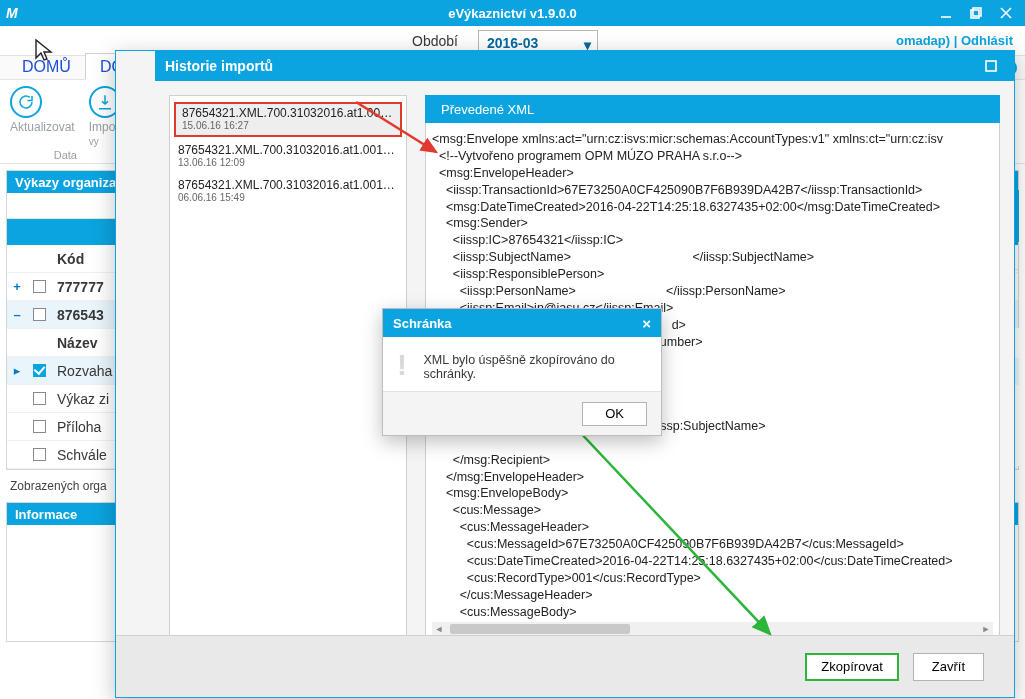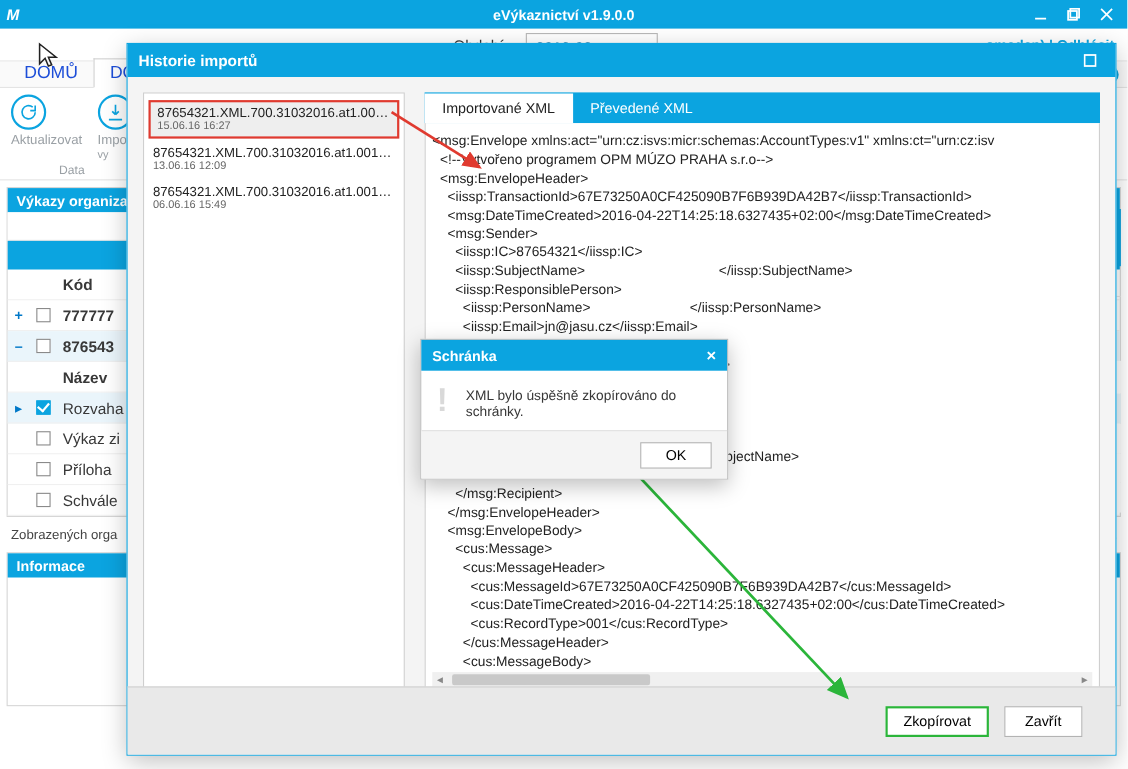--- a/index.html
+++ b/index.html
@@ -57,22 +57,22 @@
   .grid-row .val { padding-left: 6px; font-weight: 700; font-size: 14px; }
 
   .status-bar { height: 24px; background: #fff; display: flex; align-items: center; padding: 0 10px; font-size: 12px; color: #444; }
   .status-bar .right { margin-left: auto; font-weight: 700; color: #222; }
 
   .info-panel { margin: 4px 6px 0; border: 1px solid #d6d6d6; height: 140px; }
 
   
   .overlay { position: absolute; inset: 0; background: transparent; z-index: 50; }
   .modal {
-    position: absolute; left: 115px; top: 39px; width: 900px; height: 648px;
-    background: #f4f4f4; border: 1px solid #0ba4e0; box-shadow: 0 6px 22px rgba(0,0,0,.25);
+    position: absolute; left: 115px; top: 50px; width: 900px; height: 648px;
+    background: #f4f4f4; border: 1px solid #0ba4e0; box-shadow: 0 6px 22px rgba(0,0,0,.25); padding-left: 39px;
   }
   .modal .mtitle { height: 30px; background: #0ba4e0; color: #fff; display: flex; align-items: center; padding: 0 10px; font-size: 14px; font-weight: 600; }
   .modal .mtitle .mbtns { margin-left: auto; display: flex; gap: 4px; }
   .modal .mbody { padding: 14px 14px 0; display: flex; gap: 18px; height: 560px; }
   .import-list { width: 238px; background: #fff; border: 1px solid #cfcfcf; padding: 4px 0; }
   .import-item { padding: 4px 8px 6px; cursor: pointer; }
   .import-item.selected { background: #eee; border: 2px solid #e03a2f; margin: 2px 4px; padding: 2px 6px 4px; }
   .import-item .fname { font-size: 12px; color: #222; white-space: nowrap; overflow: hidden; text-overflow: ellipsis; }
   .import-item .fdate { font-size: 10px; color: #666; }
 
@@ -296,21 +296,20 @@
           <div class="fname">87654321.XML.700.31032016.at1.001.xml</div>
           <div class="fdate">13.06.16 12:09</div>
         </div>
         <div class="import-item">
           <div class="fname">87654321.XML.700.31032016.at1.001.xml</div>
           <div class="fdate">06.06.16 15:49</div>
         </div>
       </div>
       <div class="xml-side">
         <div class="xml-tabs">
-          <div class="xml-tab active">Importované XML</div>
           <div class="xml-tab">Převedené XML</div>
         </div>
         <div class="xml-body">
           <pre class="xml-text" id="xml-pre">&lt;msg:Envelope xmlns:act="urn:cz:isvs:micr:schemas:AccountTypes:v1" xmlns:ct="urn:cz:isv
   &lt;!--Vytvořeno programem OPM MÚZO PRAHA s.r.o--&gt;
   &lt;msg:EnvelopeHeader&gt;
     &lt;iissp:TransactionId&gt;67E73250A0CF425090B7F6B939DA42B7&lt;/iissp:TransactionId&gt;
     &lt;msg:DateTimeCreated&gt;2016-04-22T14:25:18.6327435+02:00&lt;/msg:DateTimeCreated&gt;
     &lt;msg:Sender&gt;
       &lt;iissp:IC&gt;87654321&lt;/iissp:IC&gt;

